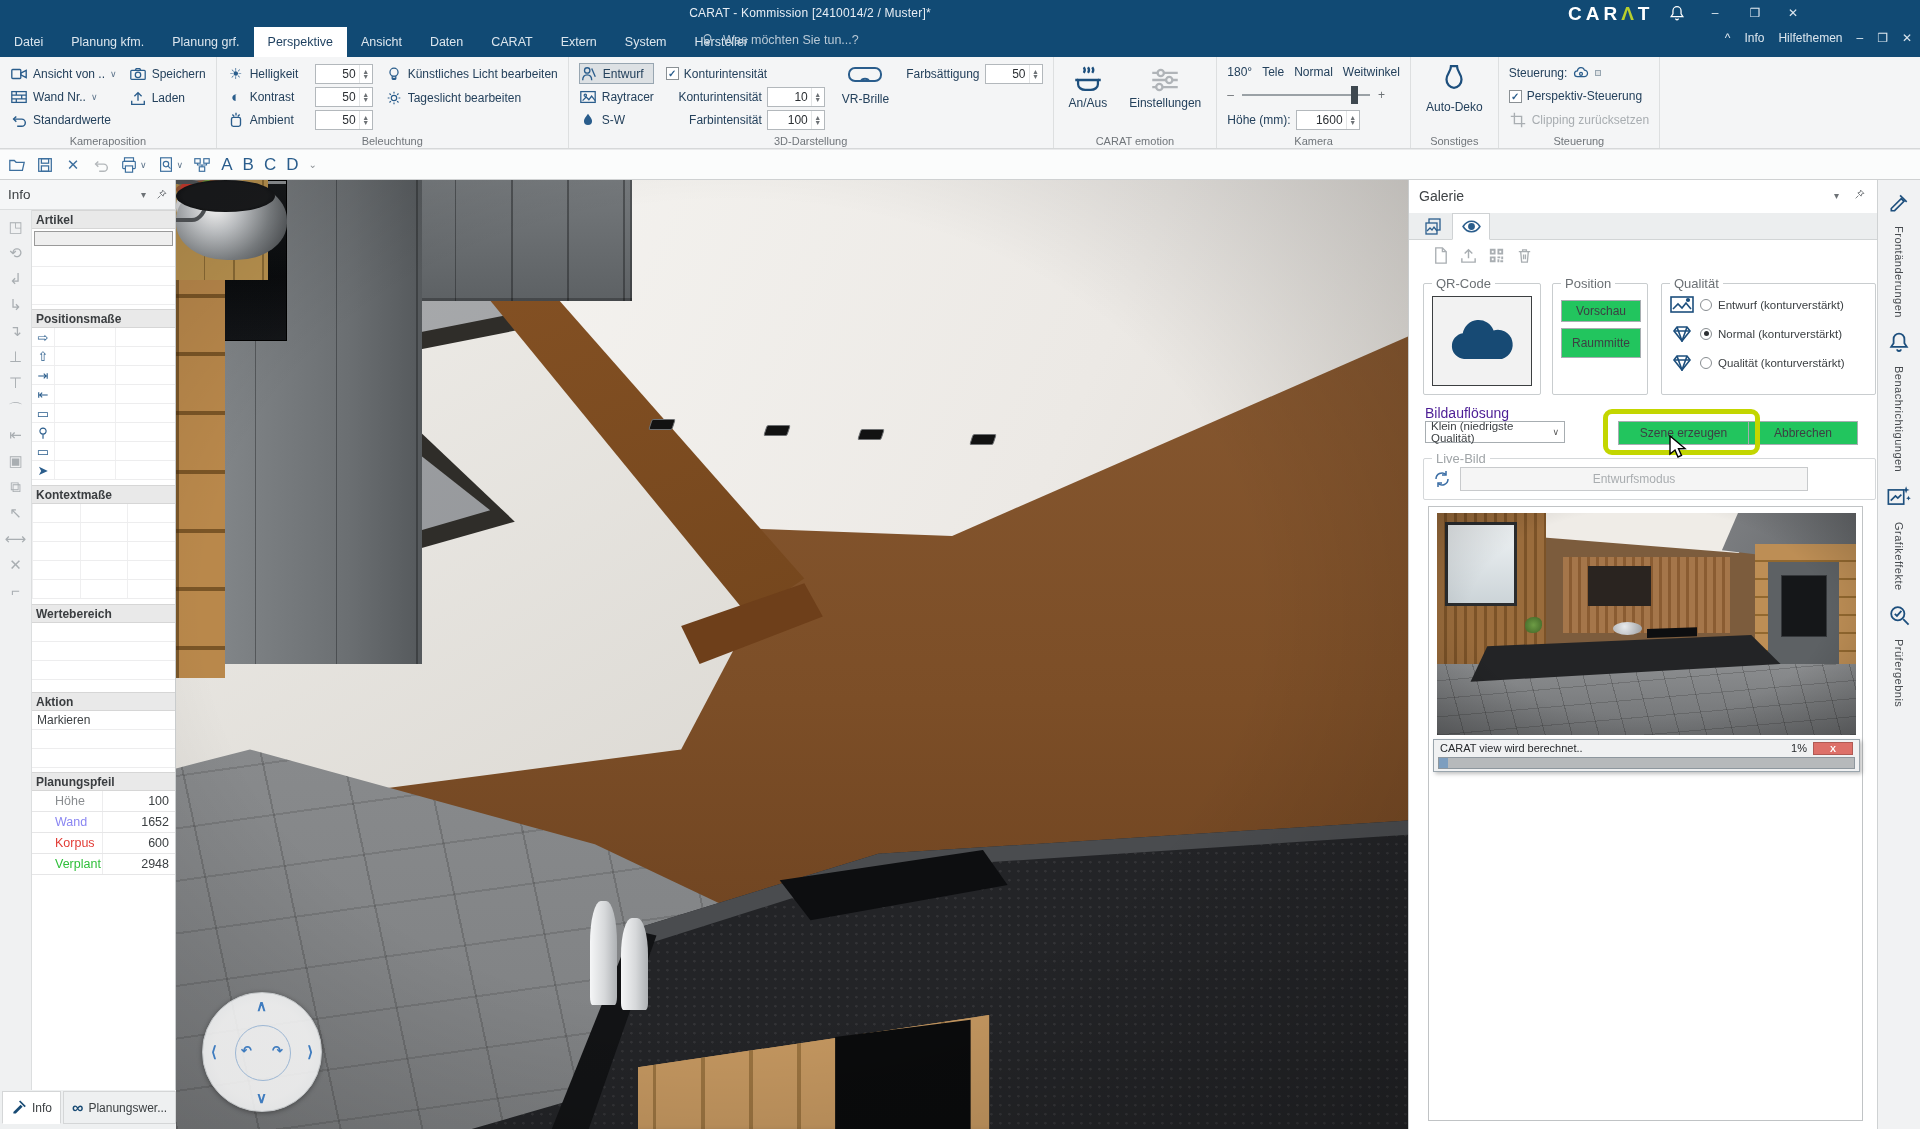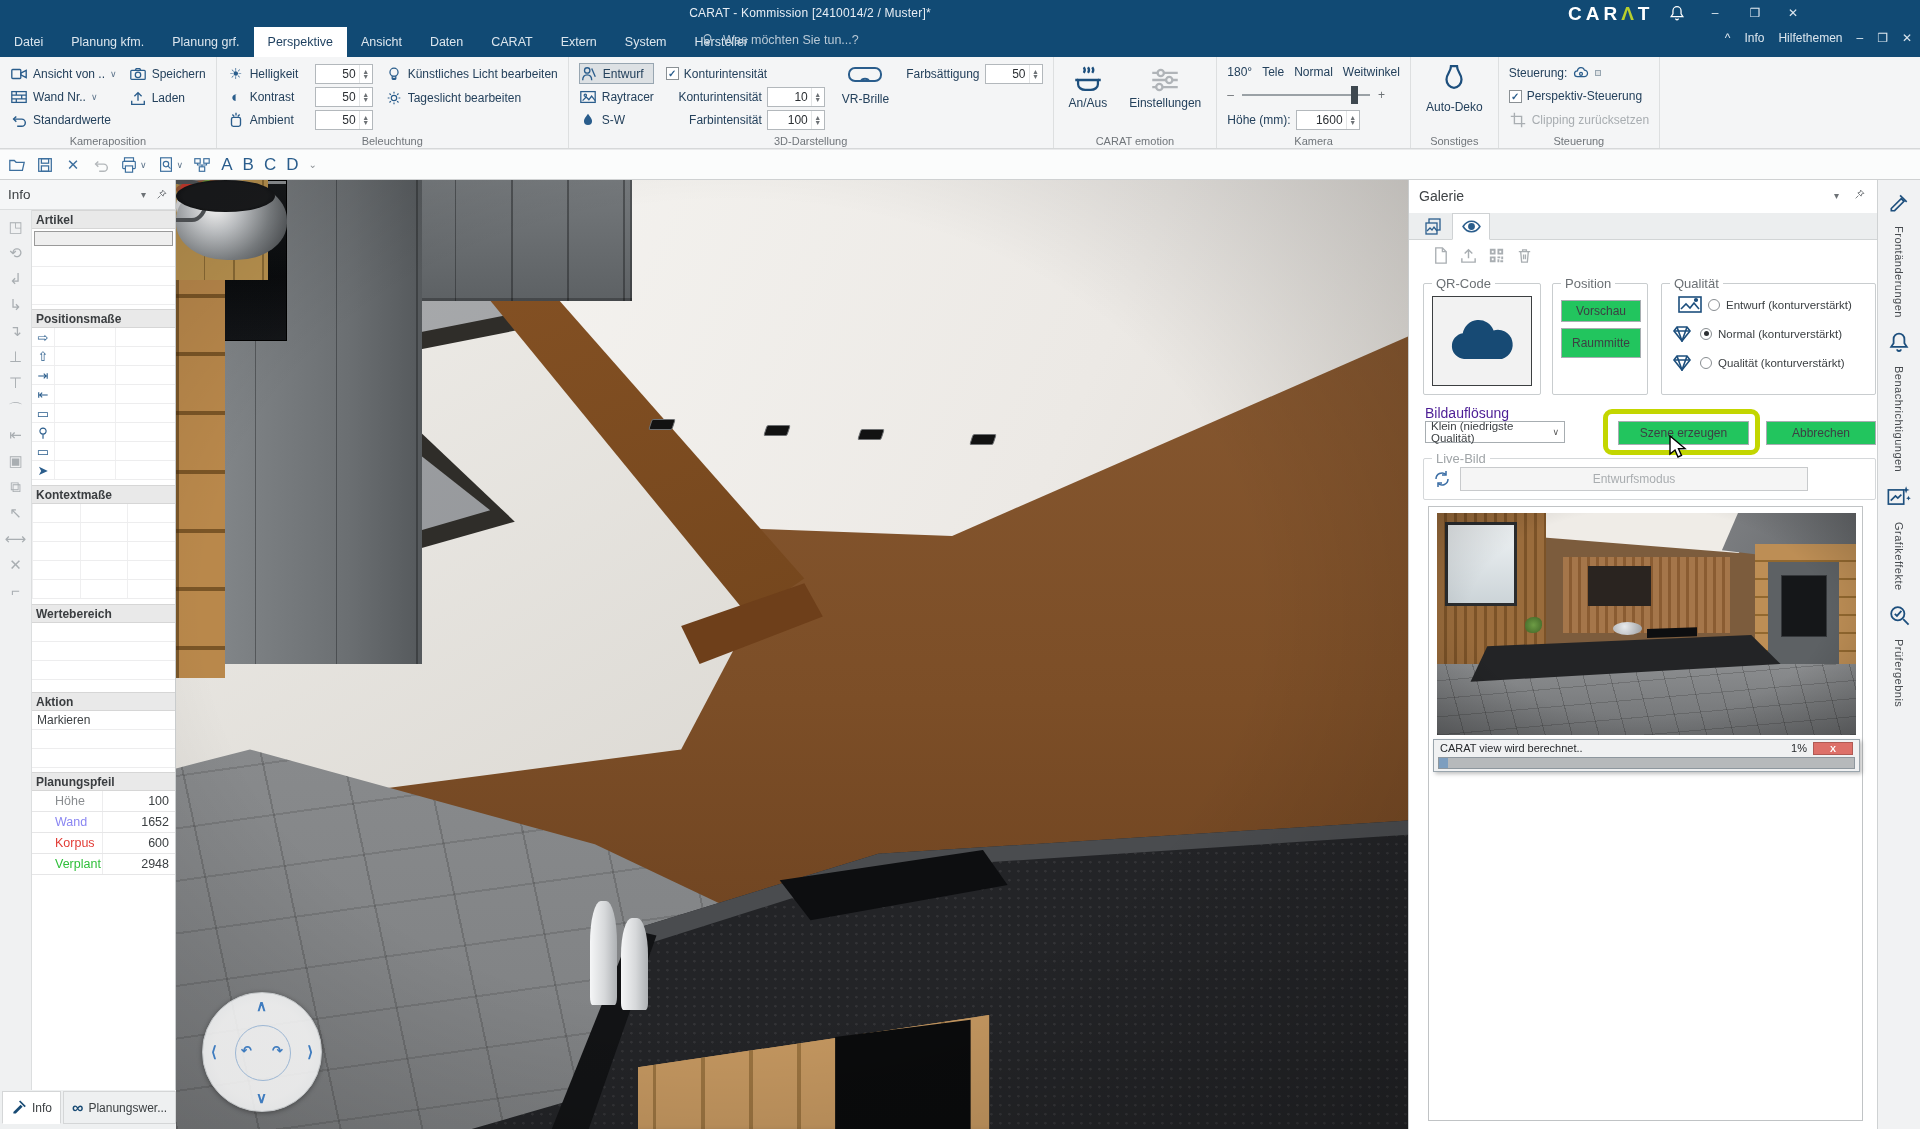--- a/index.html
+++ b/index.html
@@ -741,21 +741,21 @@
         </svg>
     </div>
   </div>
   <div class="gbox" style="left:143px;top:103px;width:96px;height:112px">
     <span class="glbl">Position</span>
     <div class="btn" style="left:8px;top:16px;width:80px;height:22px">Vorschau</div>
     <div class="btn" style="left:8px;top:44px;width:80px;height:30px">Raummitte</div>
   </div>
   <div class="gbox" style="left:252px;top:103px;width:215px;height:112px">
     <span class="glbl">Qualität</span>
-    <div class="qrow" style="left:16px;top:12px">
+    <div class="qrow" style="left:8px;top:12px">
       <span style="color:#1d4f7d">
           <svg width="24" height="17" viewBox="0 0 24 17" fill="none" stroke="currentColor" stroke-width="1.6">
             <rect x="1" y="1" width="22" height="15"></rect>
             <path d="M3 13l5-5 4 4 4-5 5 6"></path>
             <circle cx="18" cy="4" r="1.3" fill="currentColor"></circle>
           </svg>
         </span>
       <span class="rad"></span>
       <span>Entwurf (konturverstärkt)</span>
     </div>
@@ -780,21 +780,21 @@
       <span>Qualität (konturverstärkt)</span>
     </div>
   </div>
 
   <span class="abs" style="left:1424px;top:405px;font-size:14px;color:#4c1d95;position:absolute;left:16px;top:225px">Bildauflösung</span>
   <div class="ddown" style="left:16px;top:241px;width:140px">
       <span>Klein (niedrigste Qualität)</span>
       <span class="chev" style="color:#555">∨</span>
     </div>
   <div class="btn" style="left:209px;top:241px;width:131px;height:24px">Szene erzeugen</div>
-  <div class="btn" style="left:357px;top:241px;width:110px;height:24px">Abbrechen</div>
+  <div class="btn" style="left:339px;top:241px;width:110px;height:24px">Abbrechen</div>
 
   <div class="gbox" style="left:14px;top:278px;width:453px;height:42px;border-color:#d5d8da">
     <span class="glbl" style="color:#a0a5a8">Live-Bild</span>
     <span style="position:absolute;left:8px;top:10px;color:#3b6ea5">
         <svg width="20" height="20" viewBox="0 0 20 20" fill="none" stroke="currentColor" stroke-width="1.5">
           <path d="M4 10a6 6 0 0 1 10-4.5M16 10a6 6 0 0 1-10 4.5"></path>
           <path d="M14 2v4h-4M6 18v-4h4"></path>
         </svg>
       </span>
     <div class="btn disabled" style="left:36px;top:8px;width:348px;height:24px">Entwurfsmodus</div>

